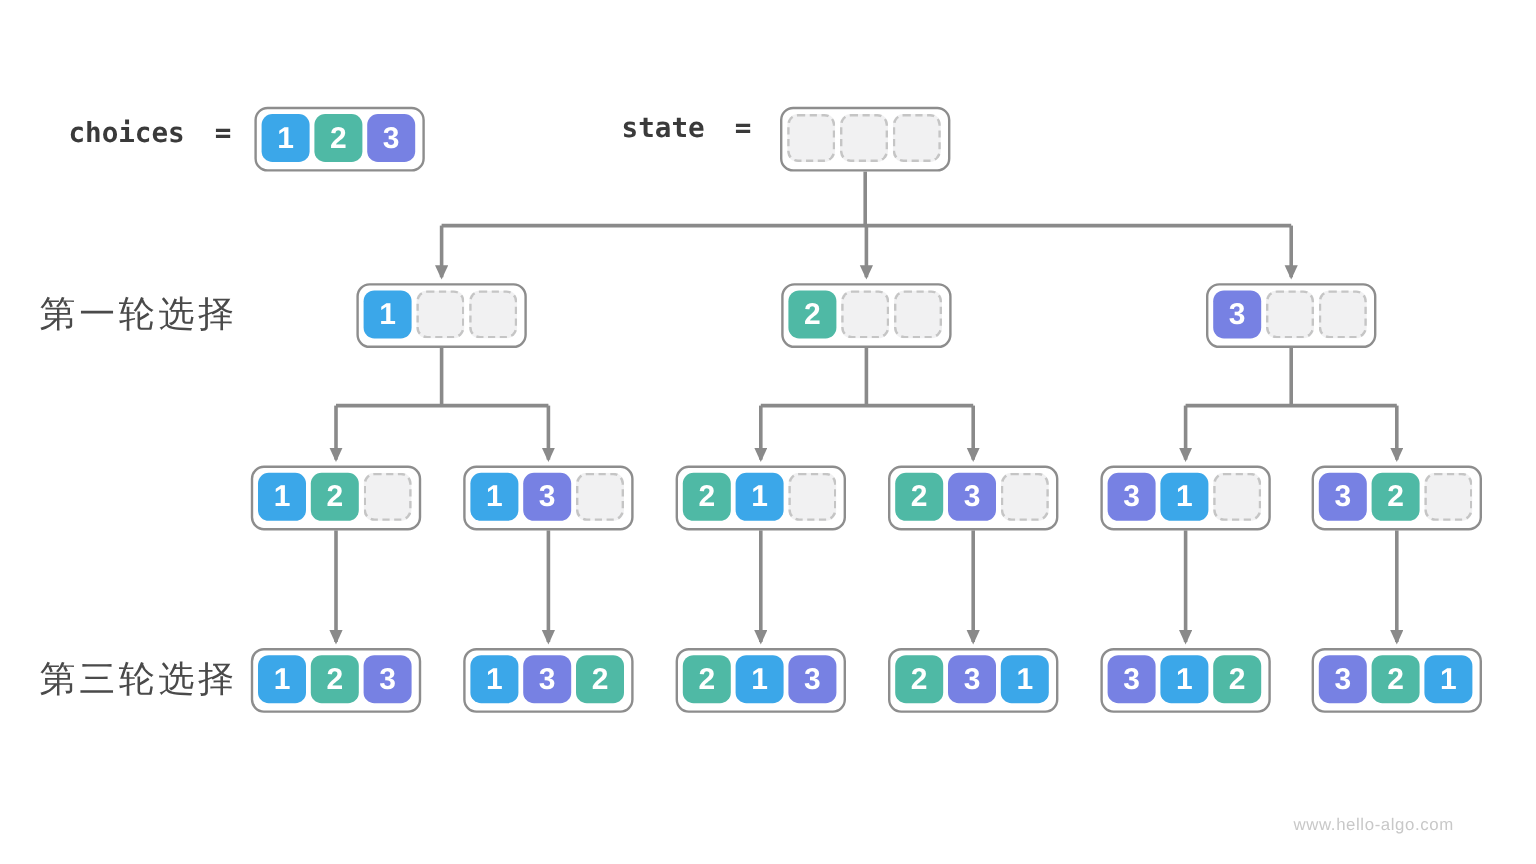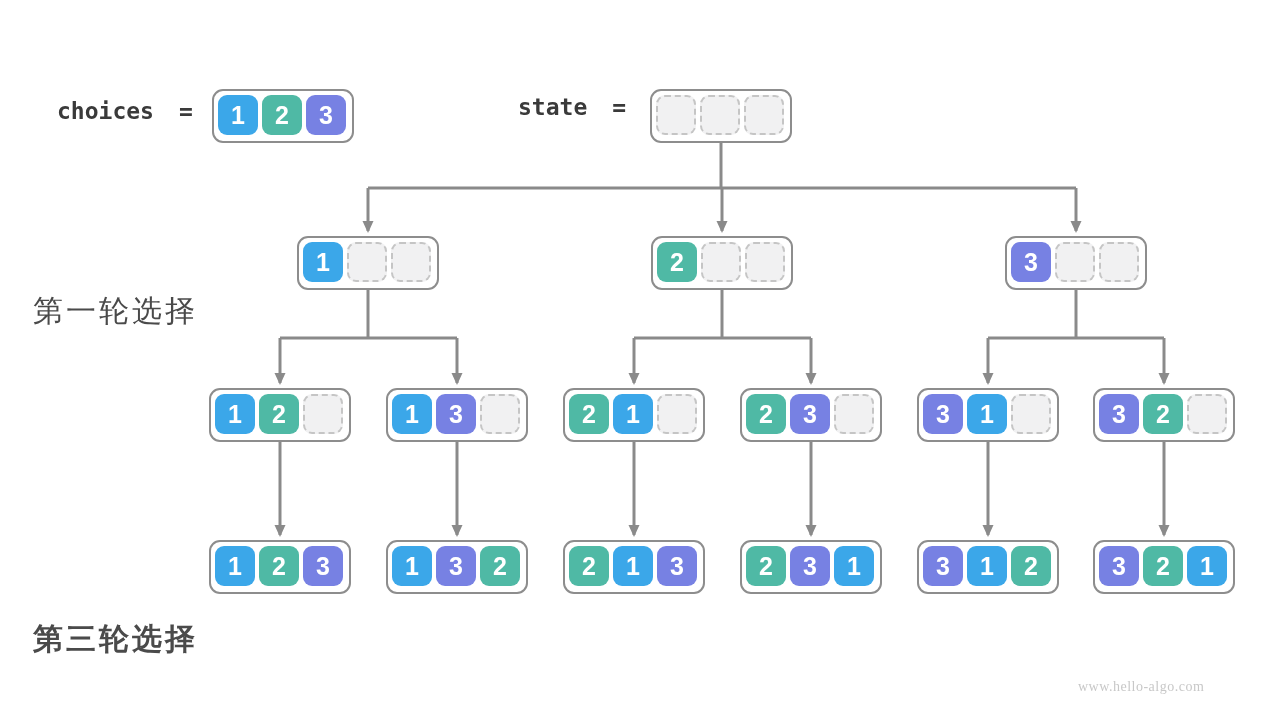--- a/index.html
+++ b/index.html
@@ -27,25 +27,25 @@
     display:flex; align-items:center; justify-content:center;
     font-size:25px; font-weight:bold; color:#ffffff; line-height:1;
   }
   .cell.empty { background:var(--empty-fill,#f1f1f2); border:2px dashed var(--empty-border,#c5c5c5); }
   .cell.c1 { background:var(--c1,#3ba7e9); }
   .cell.c2 { background:var(--c2,#4fb9a5); }
   .cell.c3 { background:var(--c3,#7781e3); }
 
   .row-label {
     position:absolute; left:33px; font-size:30px; letter-spacing:3px;
-    color:#4a4a4a; line-height:38px; white-space:nowrap;margin-top:48px;
+    color:#4a4a4a; line-height:38px; white-space:nowrap;
   }
   .watermark {
     position:absolute; left:1078px; top:679px;
-    font-family:Liberation Serif, serif; font-size:14px; letter-spacing:0.5px;
+    font-family:Liberation Sans, sans-serif; font-size:14px; letter-spacing:0.5px;
     color:#c8c8c8;
   }
 </style>
 </head>
 <body>
 
 <div class="stage" style="--c1: #3ba7e9; --c2: #4fb9a5; --c3: #7781e3; --empty-fill: #f1f1f2; --empty-border: #c5c5c5; --node-border: #8d8d8d;">
 
   <svg id="connectors" class="connectors" width="1280" height="720">
       <defs>
@@ -92,21 +92,21 @@
     <span>state</span>
     <span>=</span>
   </div>
   <div class="node" id="state-box" style="left:650px; top:89px;">
       <div class="cell empty"></div>
       <div class="cell empty"></div>
       <div class="cell empty"></div>
     </div>
 
   <div class="row-label" style="top:244px;">第一轮选择</div>
-  <div class="row-label" style="top:572px;font-weight:bold;">第三轮选择</div>
+  <div class="row-label" style="top:548px;">第三轮选择</div>
 
   <div id="nodes-layer">
       <div class="node" style="left: 297px; top: 236px;">
         <div class="cell c1">1</div>
         <div class="cell empty"></div>
         <div class="cell empty"></div>
       </div>
       <div class="node" style="left: 651px; top: 236px;">
         <div class="cell c2">2</div>
         <div class="cell empty"></div>

